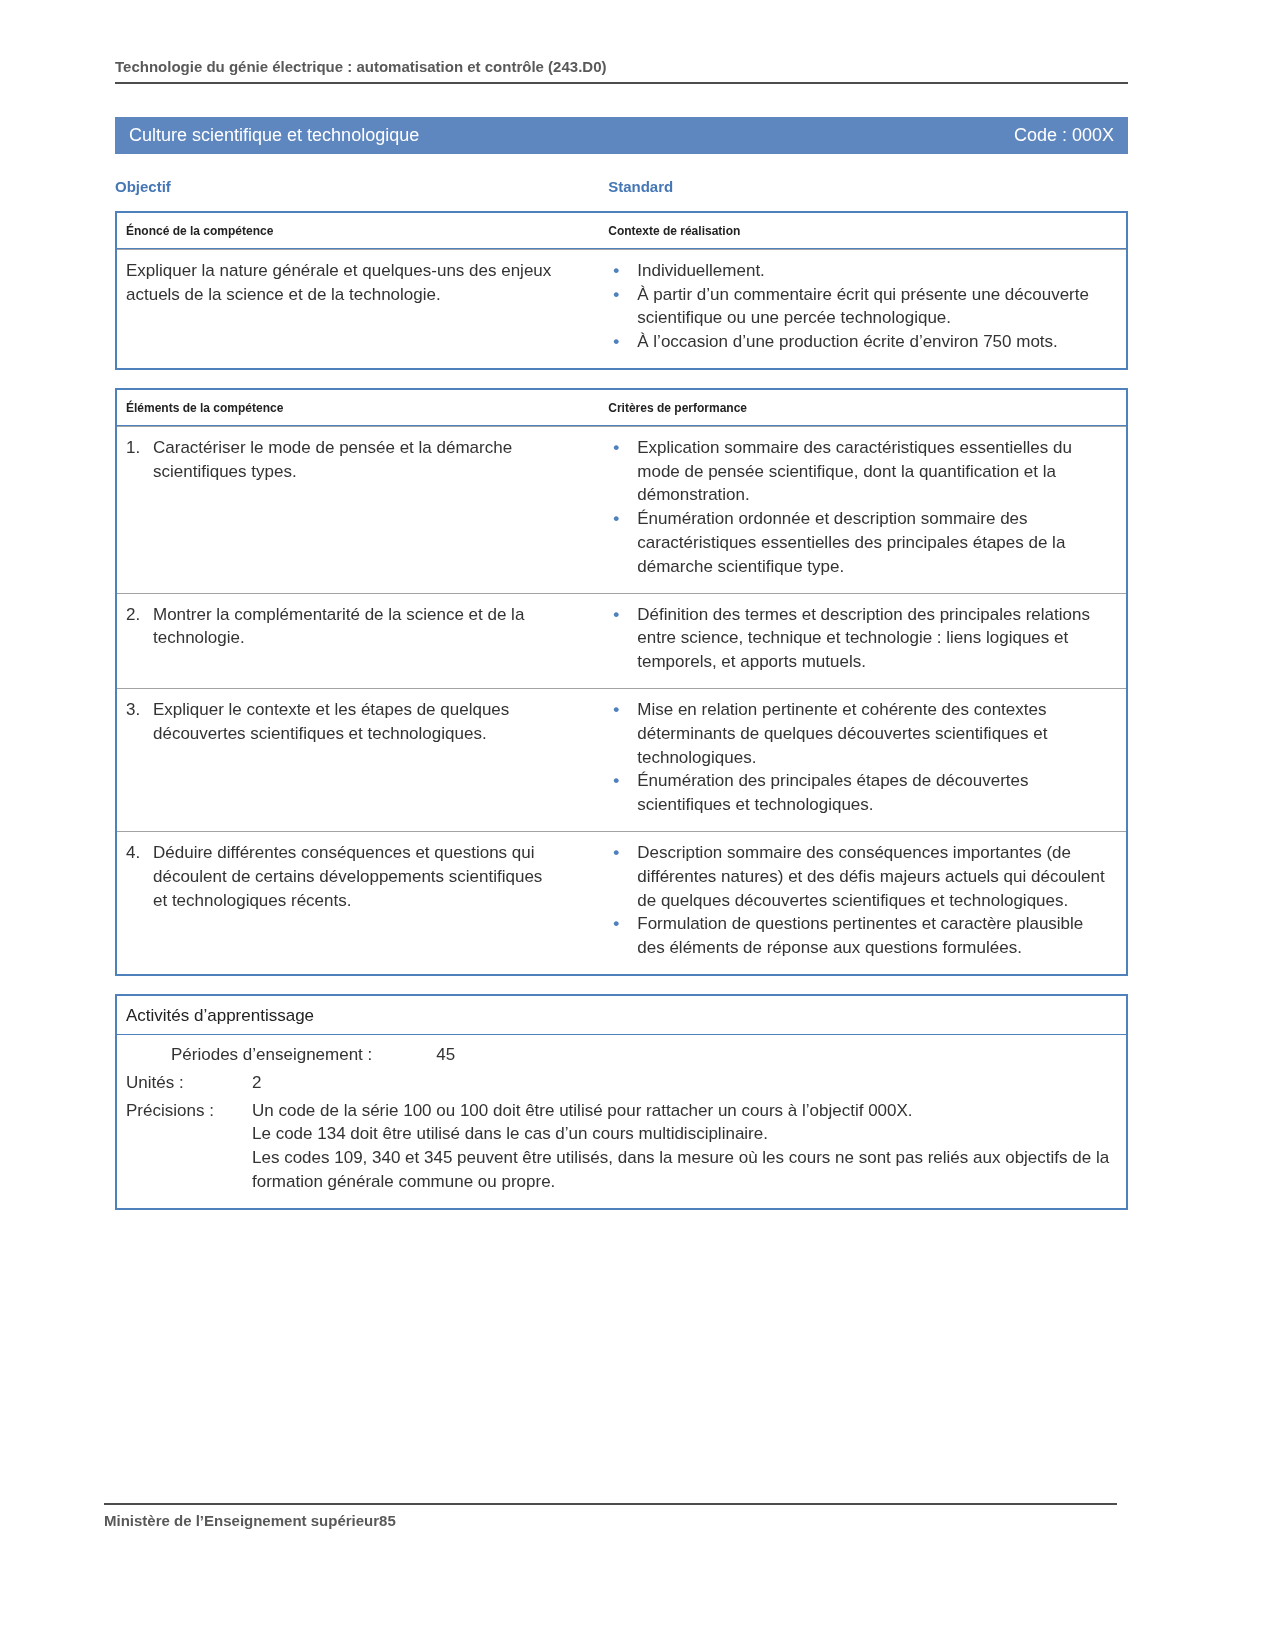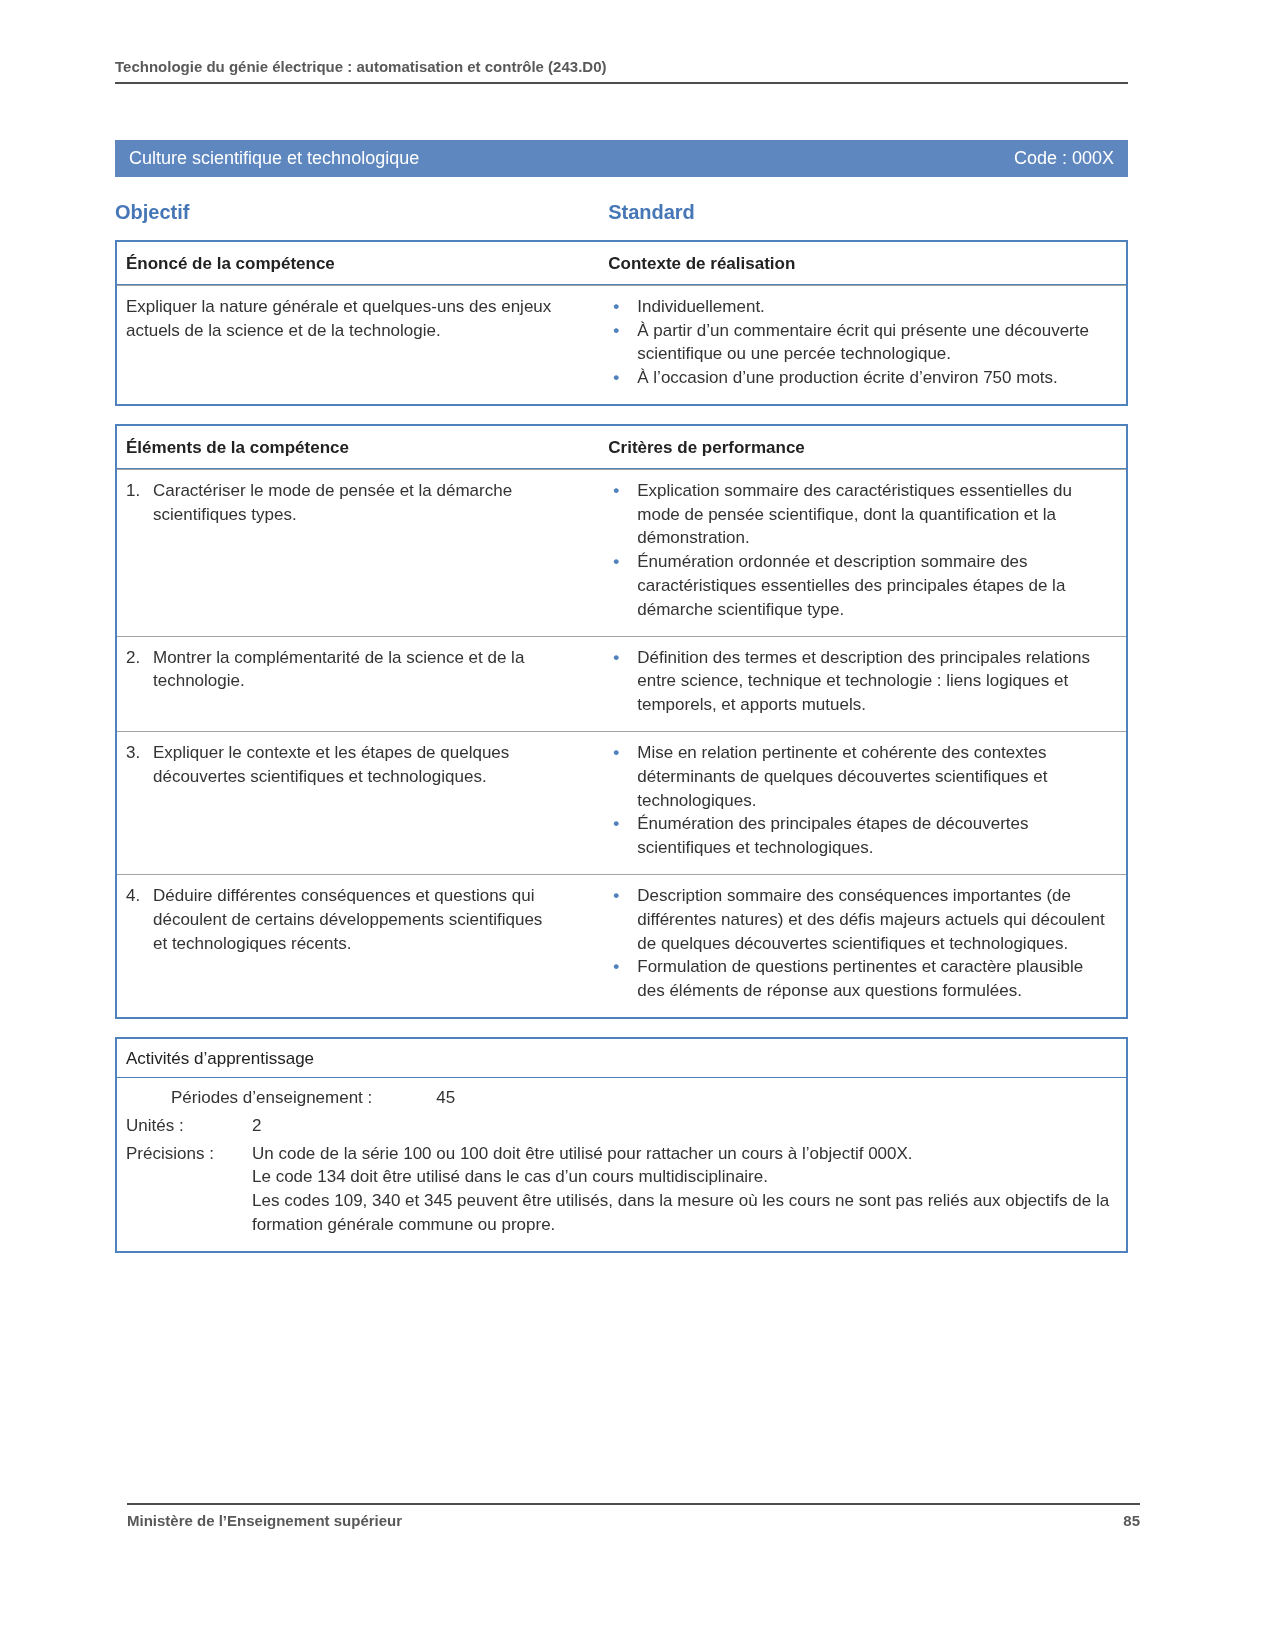--- a/index.html
+++ b/index.html
@@ -24,51 +24,51 @@
   .doc-header {
     padding-top: 58px;
     padding-bottom: 7px;
     border-bottom: 2px solid #4d4d4d;
     color: #595959;
     font-size: 15px;
     font-weight: bold;
   }
   
   .banner {
-    margin-top: 56px;
+    margin-top: 33px;
     background: #5f87bf;
     color: #ffffff;
     font-size: 18px;
     display: flex;
     justify-content: space-between;
     align-items: center;
     padding: 8px 14px;
   }
   
   .col-heads {
     display: grid;
     grid-template-columns: 47.4% 52.6%;
     margin-top: 24px;
     margin-bottom: 16px;
   }
   .col-heads .h {
     color: #4576b5;
-    font-size: 20px;
+    font-size: 15px;
     font-weight: bold;
   }
   .col-heads .h.right { padding-left: 13px; }
 
   
   .tbl { border: 2px solid #4f81bd; background: #ffffff; }
   .tbl + .tbl { margin-top: 18px; }
   .grid2 { display: grid; grid-template-columns: 47.4% 52.6%; }
   .tbl-head { border-bottom: 1px solid #4f81bd; }
   .tbl-head .cell {
     font-weight: bold;
-    font-size: 17px;
+    font-size: 12px;
     color: #222222;
     padding: 10px 10px 8px 9px;
   }
   .cell { font-size: 17px; line-height: 1.4; }
   .cell.left  { padding: 9px 36px 14px 9px; }
   .cell.right { padding: 9px 14px 14px 13px; }
   .row { border-top: 1px solid #a3a3a3; }
   .row:first-of-type { border-top: none; }
 
   
@@ -102,27 +102,26 @@
   .activities-body { padding: 8px 14px 14px 9px; font-size: 17px; line-height: 1.4; }
   .act-row { display: flex; align-items: flex-start; margin-top: 4px; }
   .act-row:first-child { margin-top: 0; }
   .act-label { display: inline-block; min-width: 126px; padding-right: 24px; white-space: nowrap; }
   .act-value { display: inline-block; }
   .act-text  { flex: 1 1 auto; }
 
   
   .footer {
     position: absolute;
-    left: 127px;
+    left: 104px;
     width: 1013px;
     top: 1503px;
     border-top: 2px solid #4d4d4d;
     padding-top: 7px;
     display: flex;
-    justify-content: space-between;
     color: #595959;
     font-size: 15px;
     font-weight: bold;
   }
 </style>
 </head>
 <body>
 
 <div class="page">
   <div class="content">

